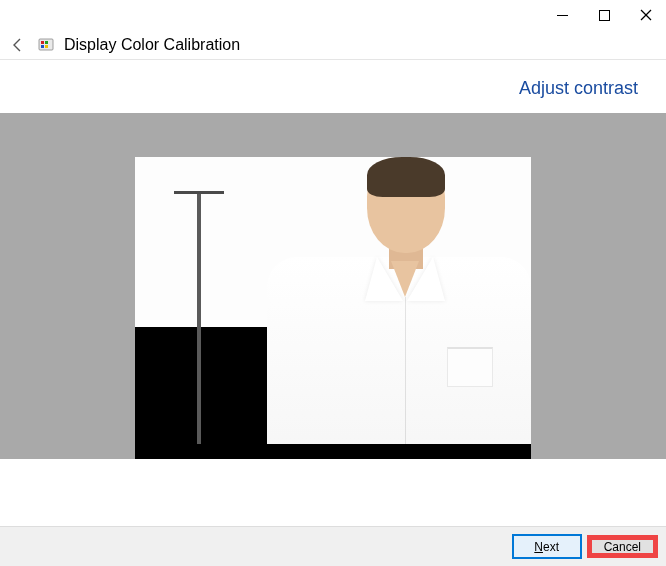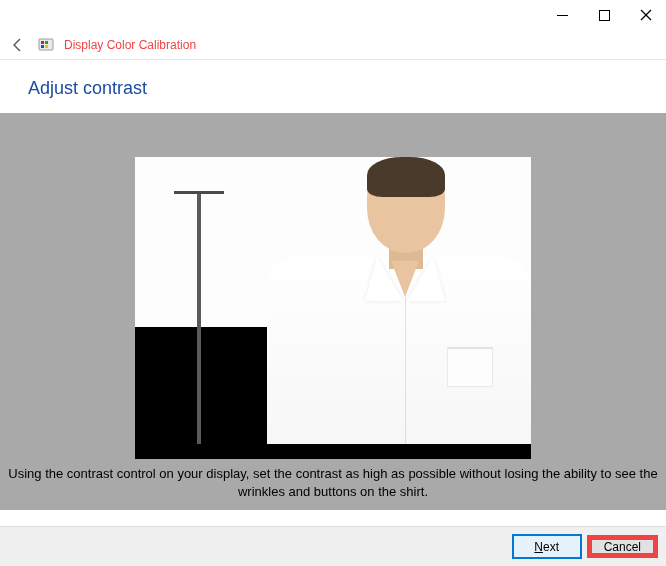--- a/index.html
+++ b/index.html
@@ -47,26 +47,27 @@
       color: #555;
     }
     .app-icon {
       width: 16px;
       height: 16px;
       display: flex;
       align-items: center;
       justify-content: center;
     }
     .app-title {
-      font-size: 12px;
-      color: #ef4444;
+      font-size: 16px;
+      color: #000000;
       text-align: center;
     }
     .heading-area {
       padding: 18px 28px 14px 28px;
+      text-align: right;
     }
     .heading {
       font-size: 18px;
       font-weight: 400;
       color: #1a4ca0;
     }
     .content-area {
       background: #a9a9a9;
       width: 100%;
       padding-top: 44px;
@@ -299,21 +300,20 @@
       <div class="v-neck"></div>
       <div class="collar-left"></div>
       <div class="collar-right"></div>
       <div class="head"></div>
       <div class="hair"></div>
       <div class="button-line"></div>
       <div class="pocket"></div>
     </div>
     <div class="bg-bottom-black2"></div>
   </div>
-  <div class="instruction">Using the contrast control on your display, set the contrast as high as possible without losing the ability to see the wrinkles and buttons on the shirt.</div>
 </div>
 
 <div class="footer">
   <div class="btn primary">
     <span></span>
       <span class="mnemonic">N</span>
       <span>ext</span>
   </div>
   <div class="btn">
     <span>Cancel</span>

